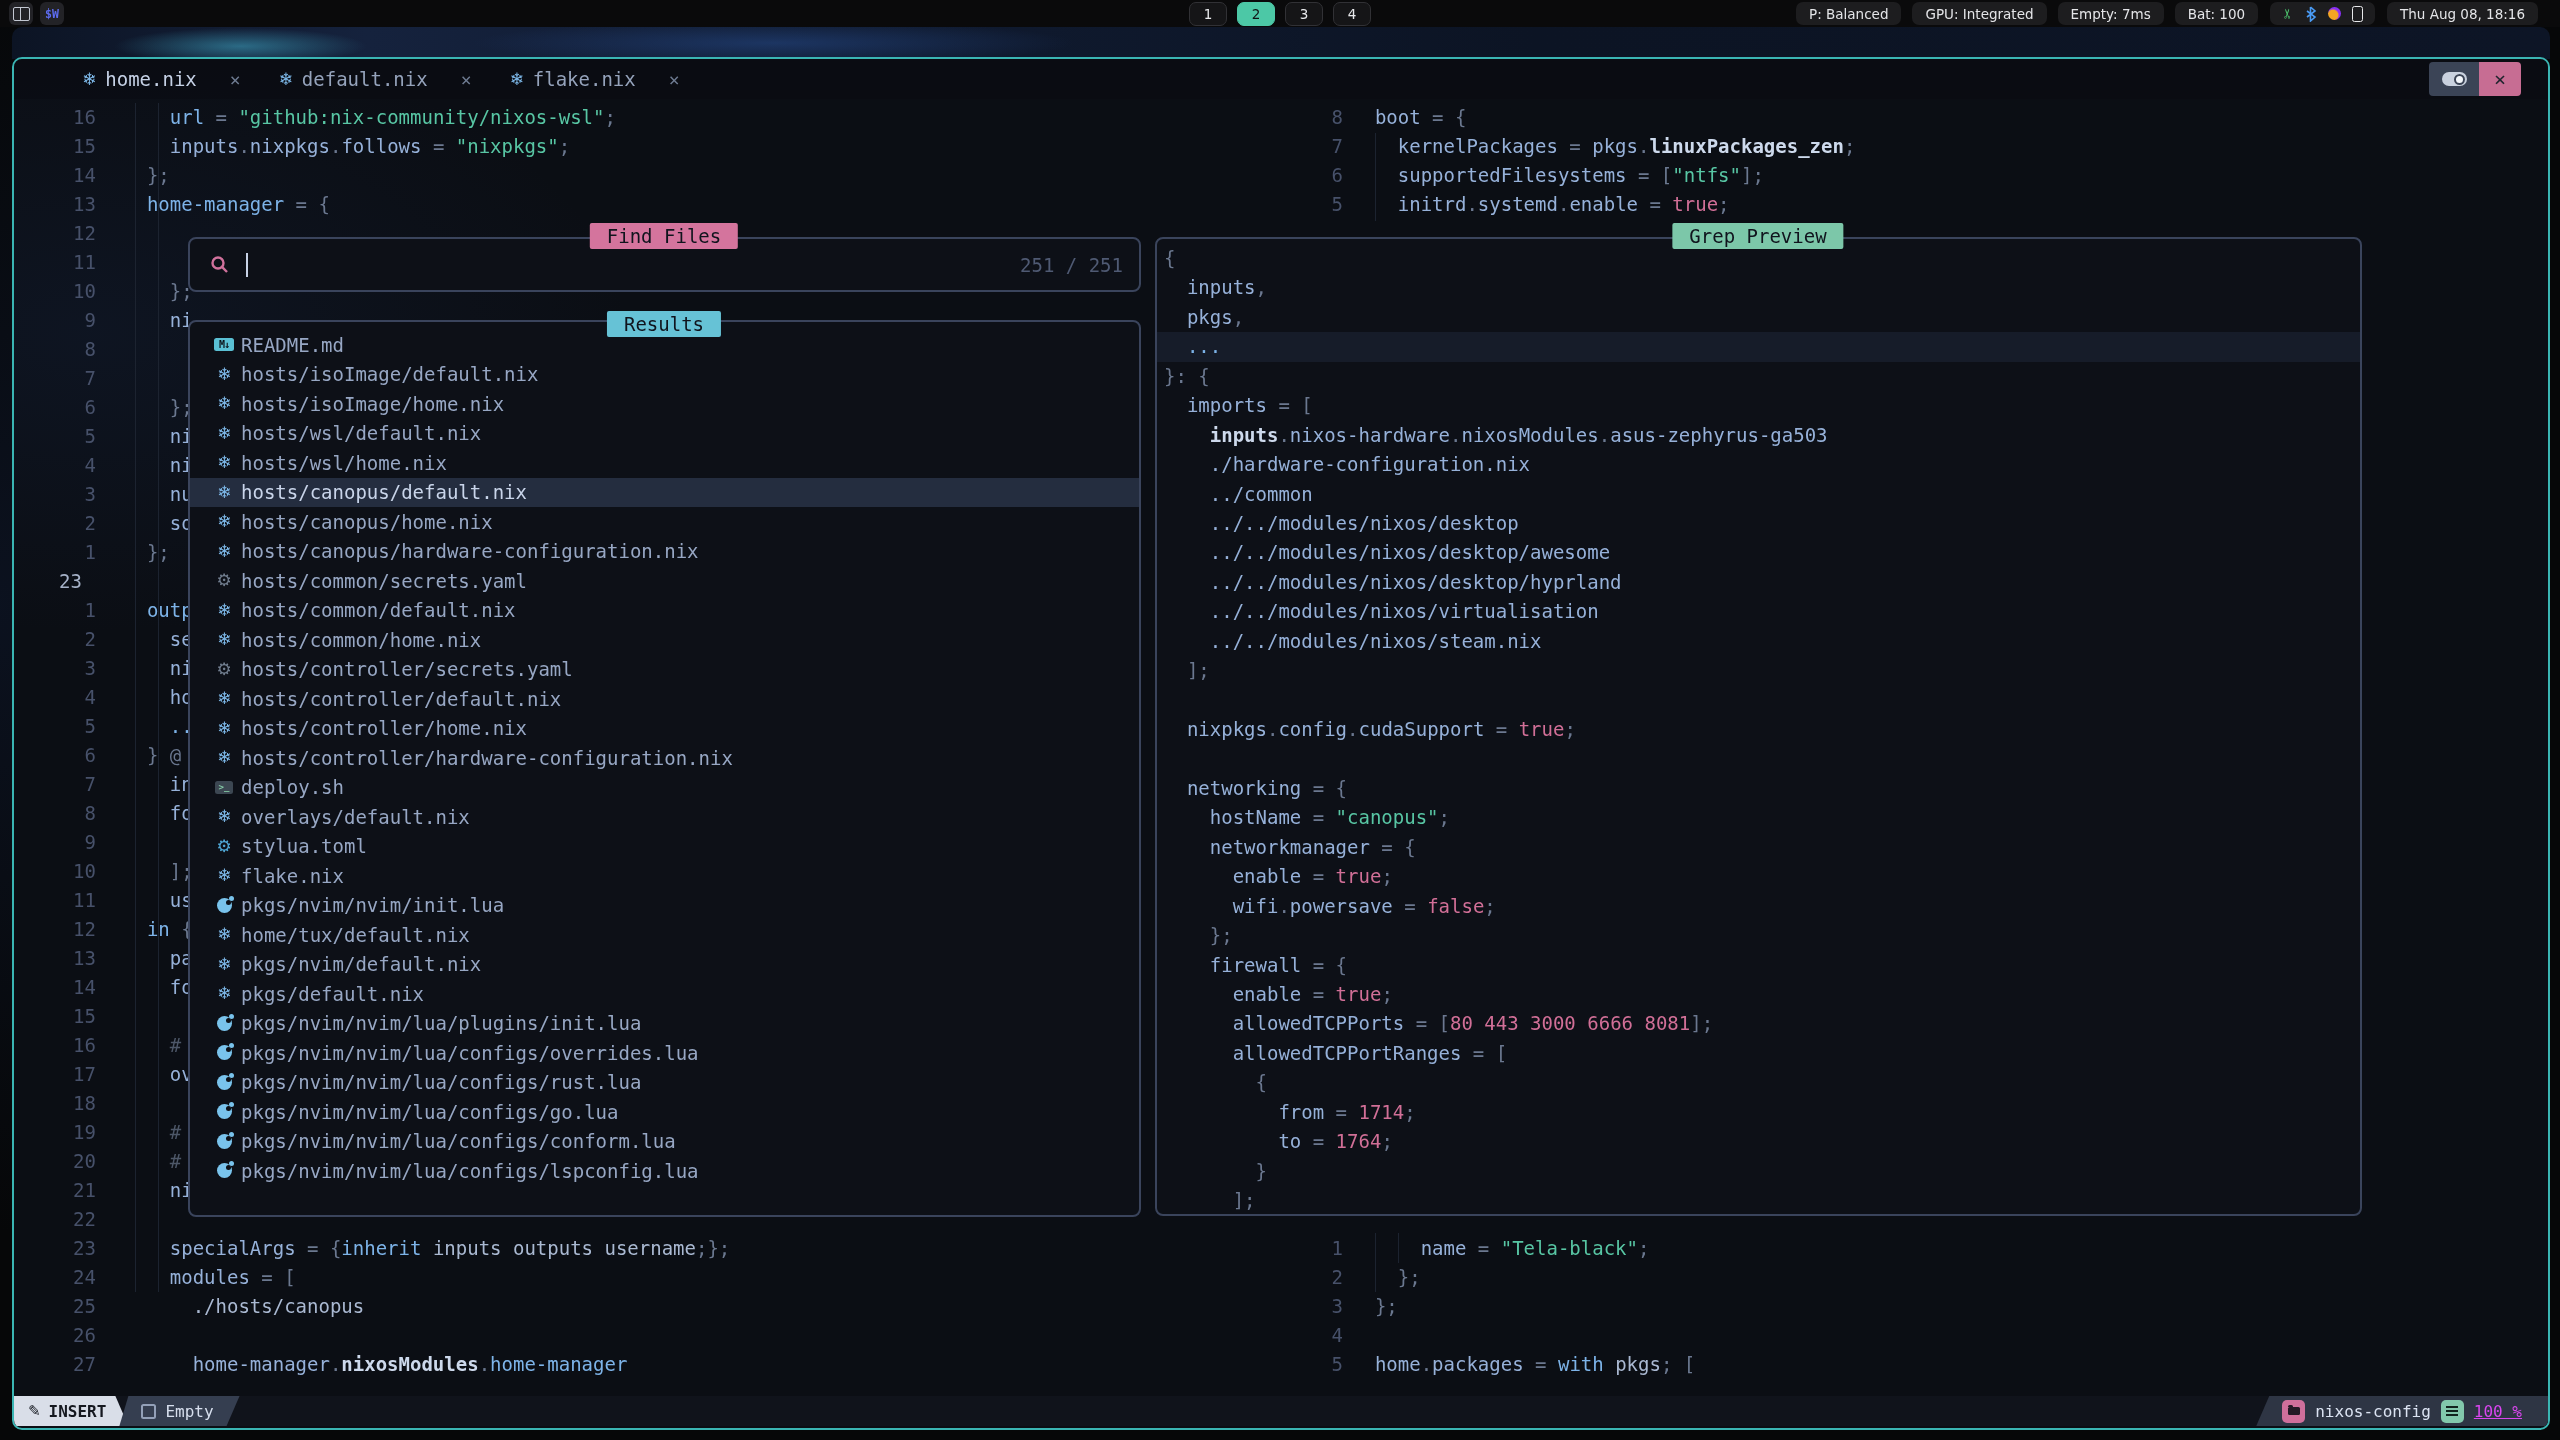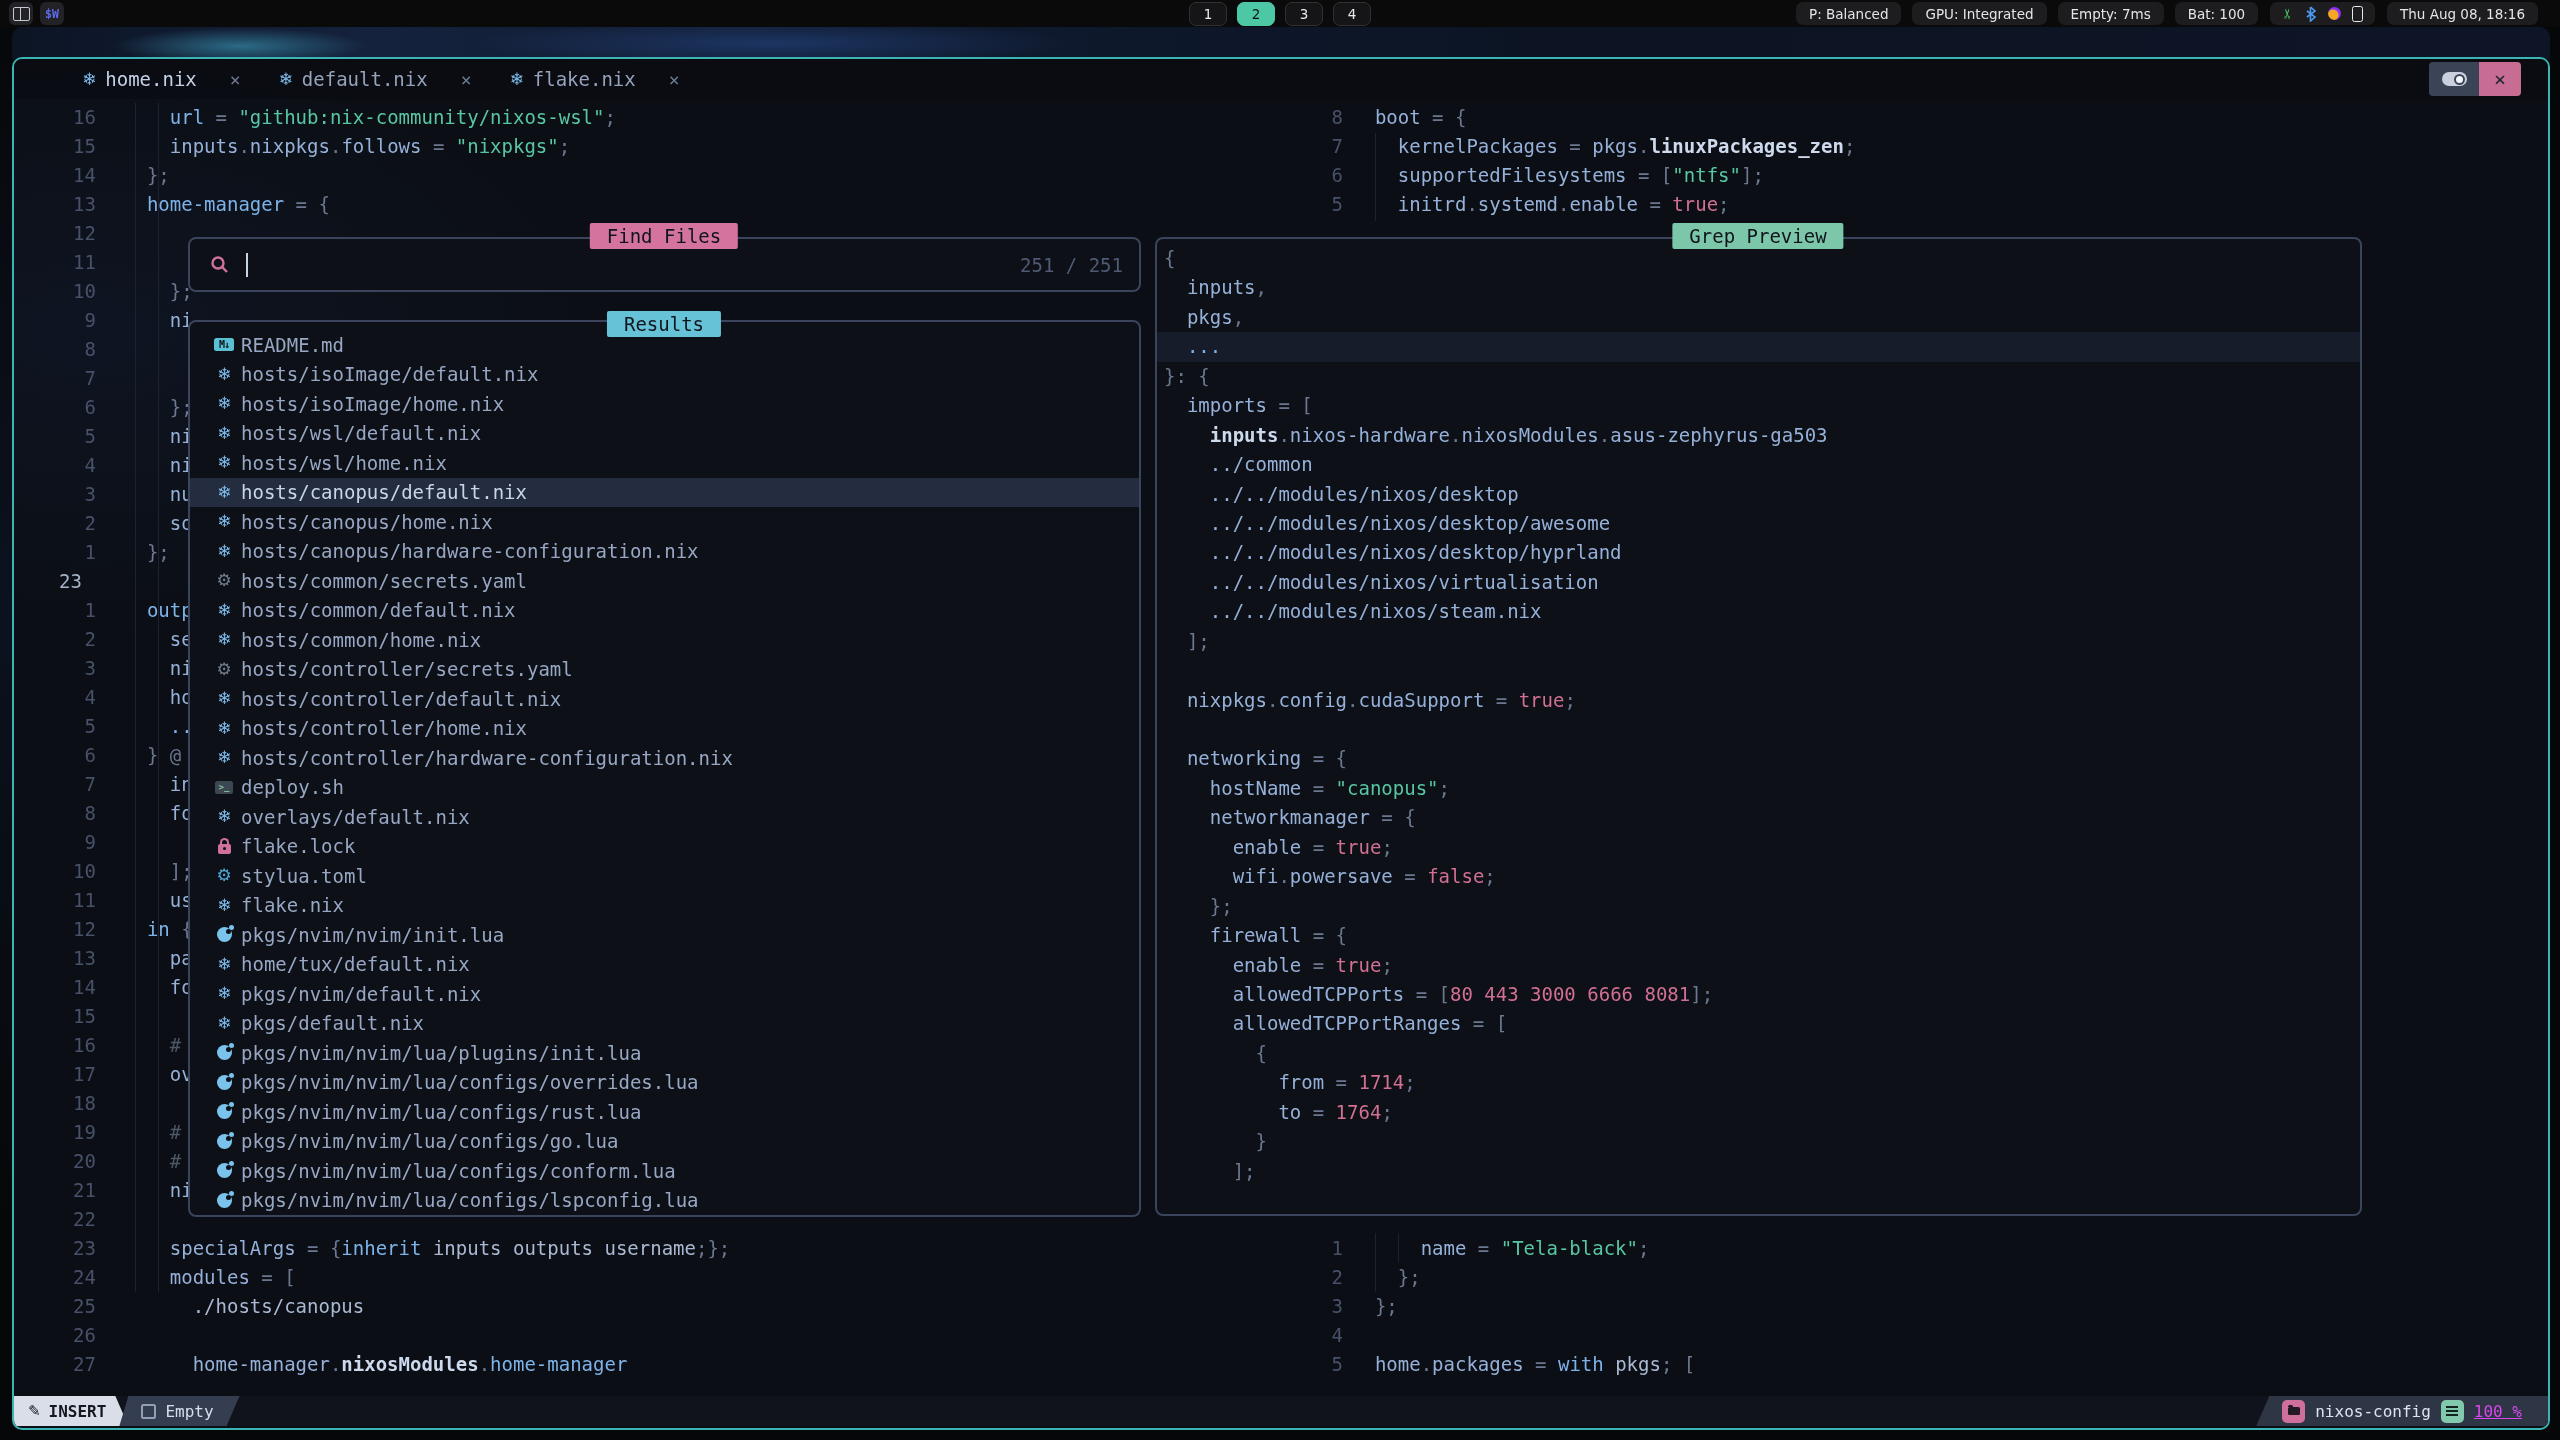--- a/index.html
+++ b/index.html
@@ -666,26 +666,20 @@
             <span>deploy.sh</span>
           </div>
           <div class="rrow">
             <span class="ric">
               <span class="gl c-nix">❄</span>
             </span>
             <span>overlays/default.nix</span>
           </div>
           <div class="rrow">
             <span class="ric">
-              <span class="bx-lock"></span>
-            </span>
-            <span>flake.lock</span>
-          </div>
-          <div class="rrow">
-            <span class="ric">
               <span class="gl c-toml">⚙</span>
             </span>
             <span>stylua.toml</span>
           </div>
           <div class="rrow">
             <span class="ric">
               <span class="gl c-nix">❄</span>
             </span>
             <span>flake.nix</span>
           </div>
@@ -755,20 +749,21 @@
 
     <div class="preview-box">
       <div id="preview">
           <div class="pl"><pre><span class="tk-p">{</span></pre></div>
           <div class="pl"><pre><span class="tk-k">  inputs</span><span class="tk-p">,</span></pre></div>
           <div class="pl"><pre><span class="tk-k">  pkgs</span><span class="tk-p">,</span></pre></div>
           <div class="pl cur"><pre><span class="tk-b">  ...</span></pre></div>
           <div class="pl"><pre><span class="tk-p">}: {</span></pre></div>
           <div class="pl"><pre><span class="tk-k">  imports</span><span class="tk-p"> = [</span></pre></div>
           <div class="pl"><pre><span class="tk-w">    inputs</span><span class="tk-p">.</span><span class="tk-k">nixos-hardware</span><span class="tk-p">.</span><span class="tk-k">nixosModules</span><span class="tk-p">.</span><span class="tk-k">asus-zephyrus-ga503</span></pre></div>
+          <div class="pl"><pre><span class="tk-k">    ./hardware-configuration.nix</span></pre></div>
           <div class="pl"><pre><span class="tk-k">    ../common</span></pre></div>
           <div class="pl"><pre><span class="tk-k">    ../../modules/nixos/desktop</span></pre></div>
           <div class="pl"><pre><span class="tk-k">    ../../modules/nixos/desktop/awesome</span></pre></div>
           <div class="pl"><pre><span class="tk-k">    ../../modules/nixos/desktop/hyprland</span></pre></div>
           <div class="pl"><pre><span class="tk-k">    ../../modules/nixos/virtualisation</span></pre></div>
           <div class="pl"><pre><span class="tk-k">    ../../modules/nixos/steam.nix</span></pre></div>
           <div class="pl"><pre><span class="tk-p">  ];</span></pre></div>
           <div class="pl"><pre></pre></div>
           <div class="pl"><pre><span class="tk-k">  nixpkgs</span><span class="tk-p">.</span><span class="tk-k">config</span><span class="tk-p">.</span><span class="tk-k">cudaSupport</span><span class="tk-p"> = </span><span class="tk-n">true</span><span class="tk-p">;</span></pre></div>
           <div class="pl"><pre></pre></div>

